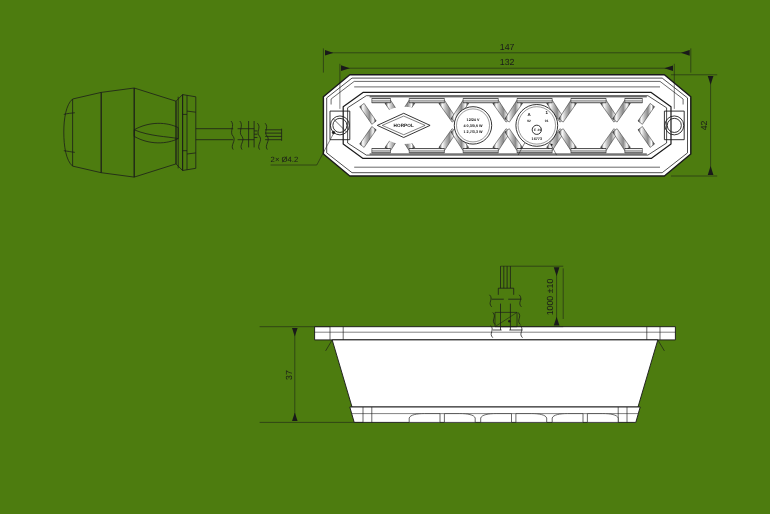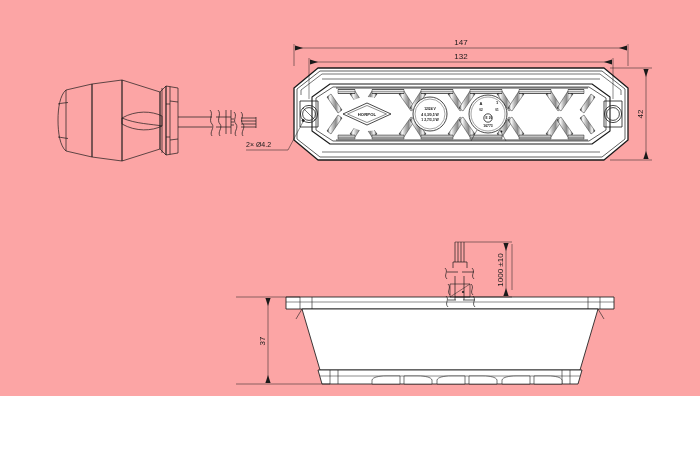--- a/index.html
+++ b/index.html
@@ -11,22 +11,22 @@
   body {
     width: 700px;
     height: 467px;
     overflow: hidden;
     font-family: "Liberation Sans", sans-serif;
     color: #1a1a1a;
   }
   #sheet {
     position: relative;
     width: 700px;
-    height: 396px;
-    background: #fca5a5;
+    height: 467px;
+    background: #4d7c0f;
   }
   #drawing {
     position: absolute;
     left: 0;
     top: 0;
   }
   .dimtext {
     font-family: "Liberation Sans", sans-serif;
     font-size: 8px;
     fill: #1a1a1a;

